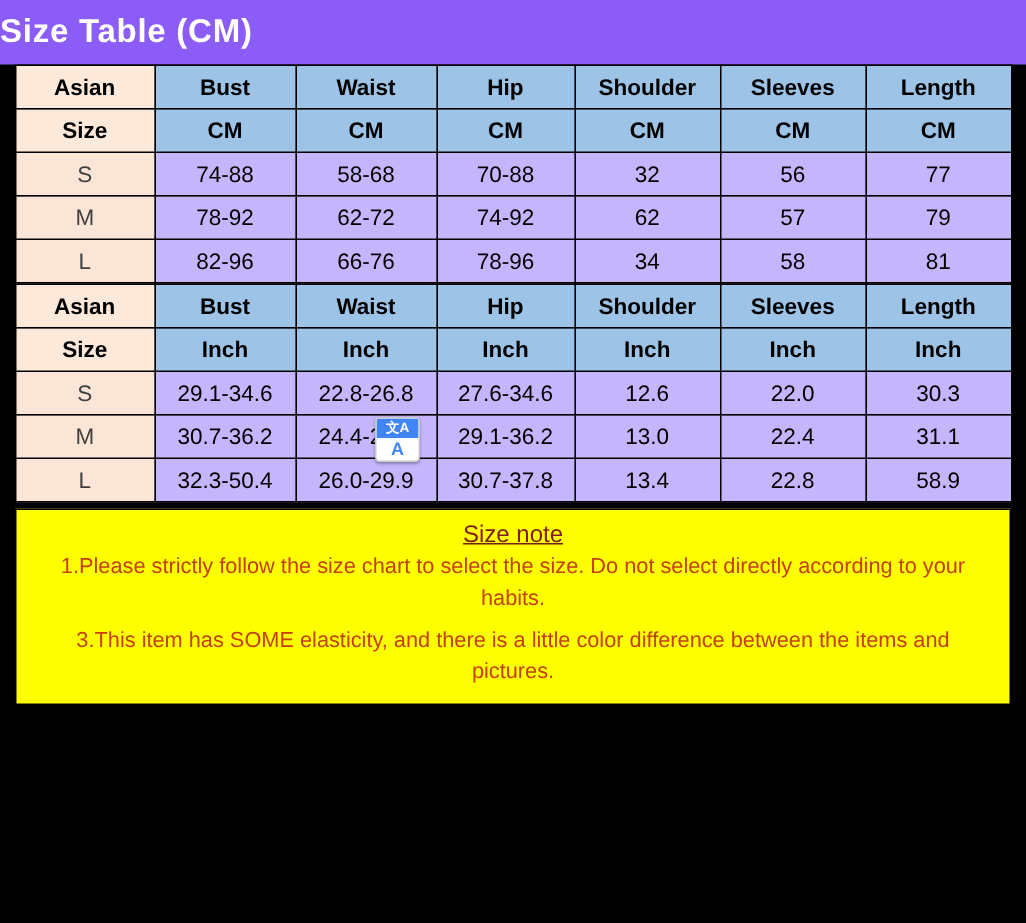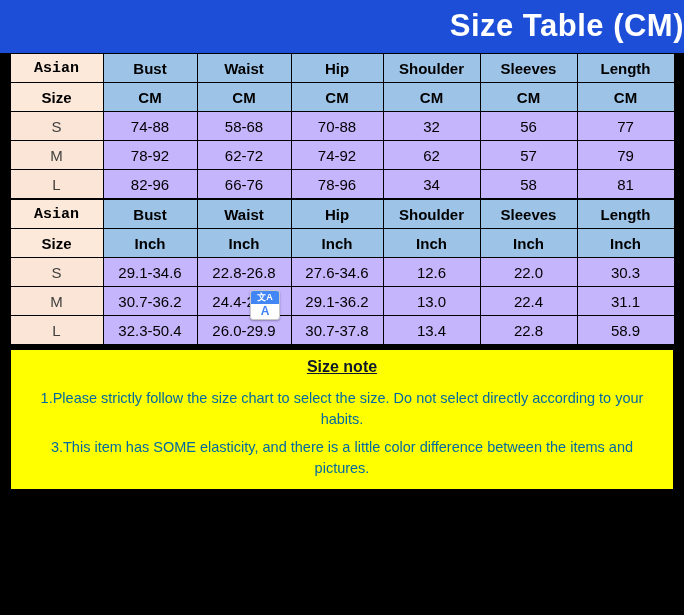--- a/index.html
+++ b/index.html
@@ -12,25 +12,25 @@
   }
   .page {
     width: 684px;
     height: 615px;
     position: relative;
     background: #000000;
     box-sizing: border-box;
     overflow: hidden;
   }
   .title-bar {
-    background: #1d4ed8;
+    background: #8b5cf6;
     color: #ffffff;
-    text-align: right;
-    font-weight: bold;
-    font-size: 31px;
+    text-align: left;
+    font-weight: bold;
+    font-size: 22px;
     letter-spacing: 0.5px;
     padding: 8px 0 9px 0;
   }
   table.size-table {
     border-collapse: collapse;
     width: 664px;
     margin: 0 auto;
     table-layout: fixed;
   }
   table.size-table td {
@@ -52,62 +52,62 @@
     font-size: 15px;
   }
   .row-label {
     background: #fbe5d6;
     font-weight: normal;
     color: #3f3f3f;
   }
   .cell {
     background: #c4b5fd;
   }
-  .col-w1 { width: 93px; font-family: Liberation Mono, monospace; }
+  .col-w1 { width: 93px; }
   .col-w2 { width: 94px; }
   .col-w3 { width: 94px; }
   .col-w4 { width: 92px; }
   .col-w5 { width: 97px; }
   .col-w6 { width: 97px; }
   .col-w7 { width: 97px; }
 
   .note-box {
     width: 664px;
     margin: 0 auto;
     background: #ffff00;
     border: 1px solid #000000;
     box-sizing: border-box;
     padding: 8px 14px 10px 14px;
   }
   .note-title {
     text-align: center;
-    font-weight: bold;
+    font-weight: normal;
     font-size: 16px;
     text-decoration: underline;
-    margin-bottom: 12px;
-    color: #0f172a;
+    margin-bottom: 2px;
+    color: #7f1d1d;
   }
   .note-item {
     text-align: center;
     font-size: 14.5px;
     line-height: 1.45;
-    color: #0369a1;
+    color: #c2410c;
     margin-bottom: 7px;
   }
   .note-item:last-child {
     margin-bottom: 0;
   }
   .spacer-black {
     height: 4px;
     background: #000000;
   }
   .translate-badge {
     position: absolute;
     left: 250px;
-    top: 290px;
+    top: 278px;
     width: 30px;
     height: 30px;
     background: #ffffff;
     border: 1px solid #c8c8c8;
     border-radius: 3px;
     box-shadow: 0 1px 2px rgba(0,0,0,0.3);
     box-sizing: border-box;
     overflow: hidden;
   }
   .translate-badge .tb-top {

